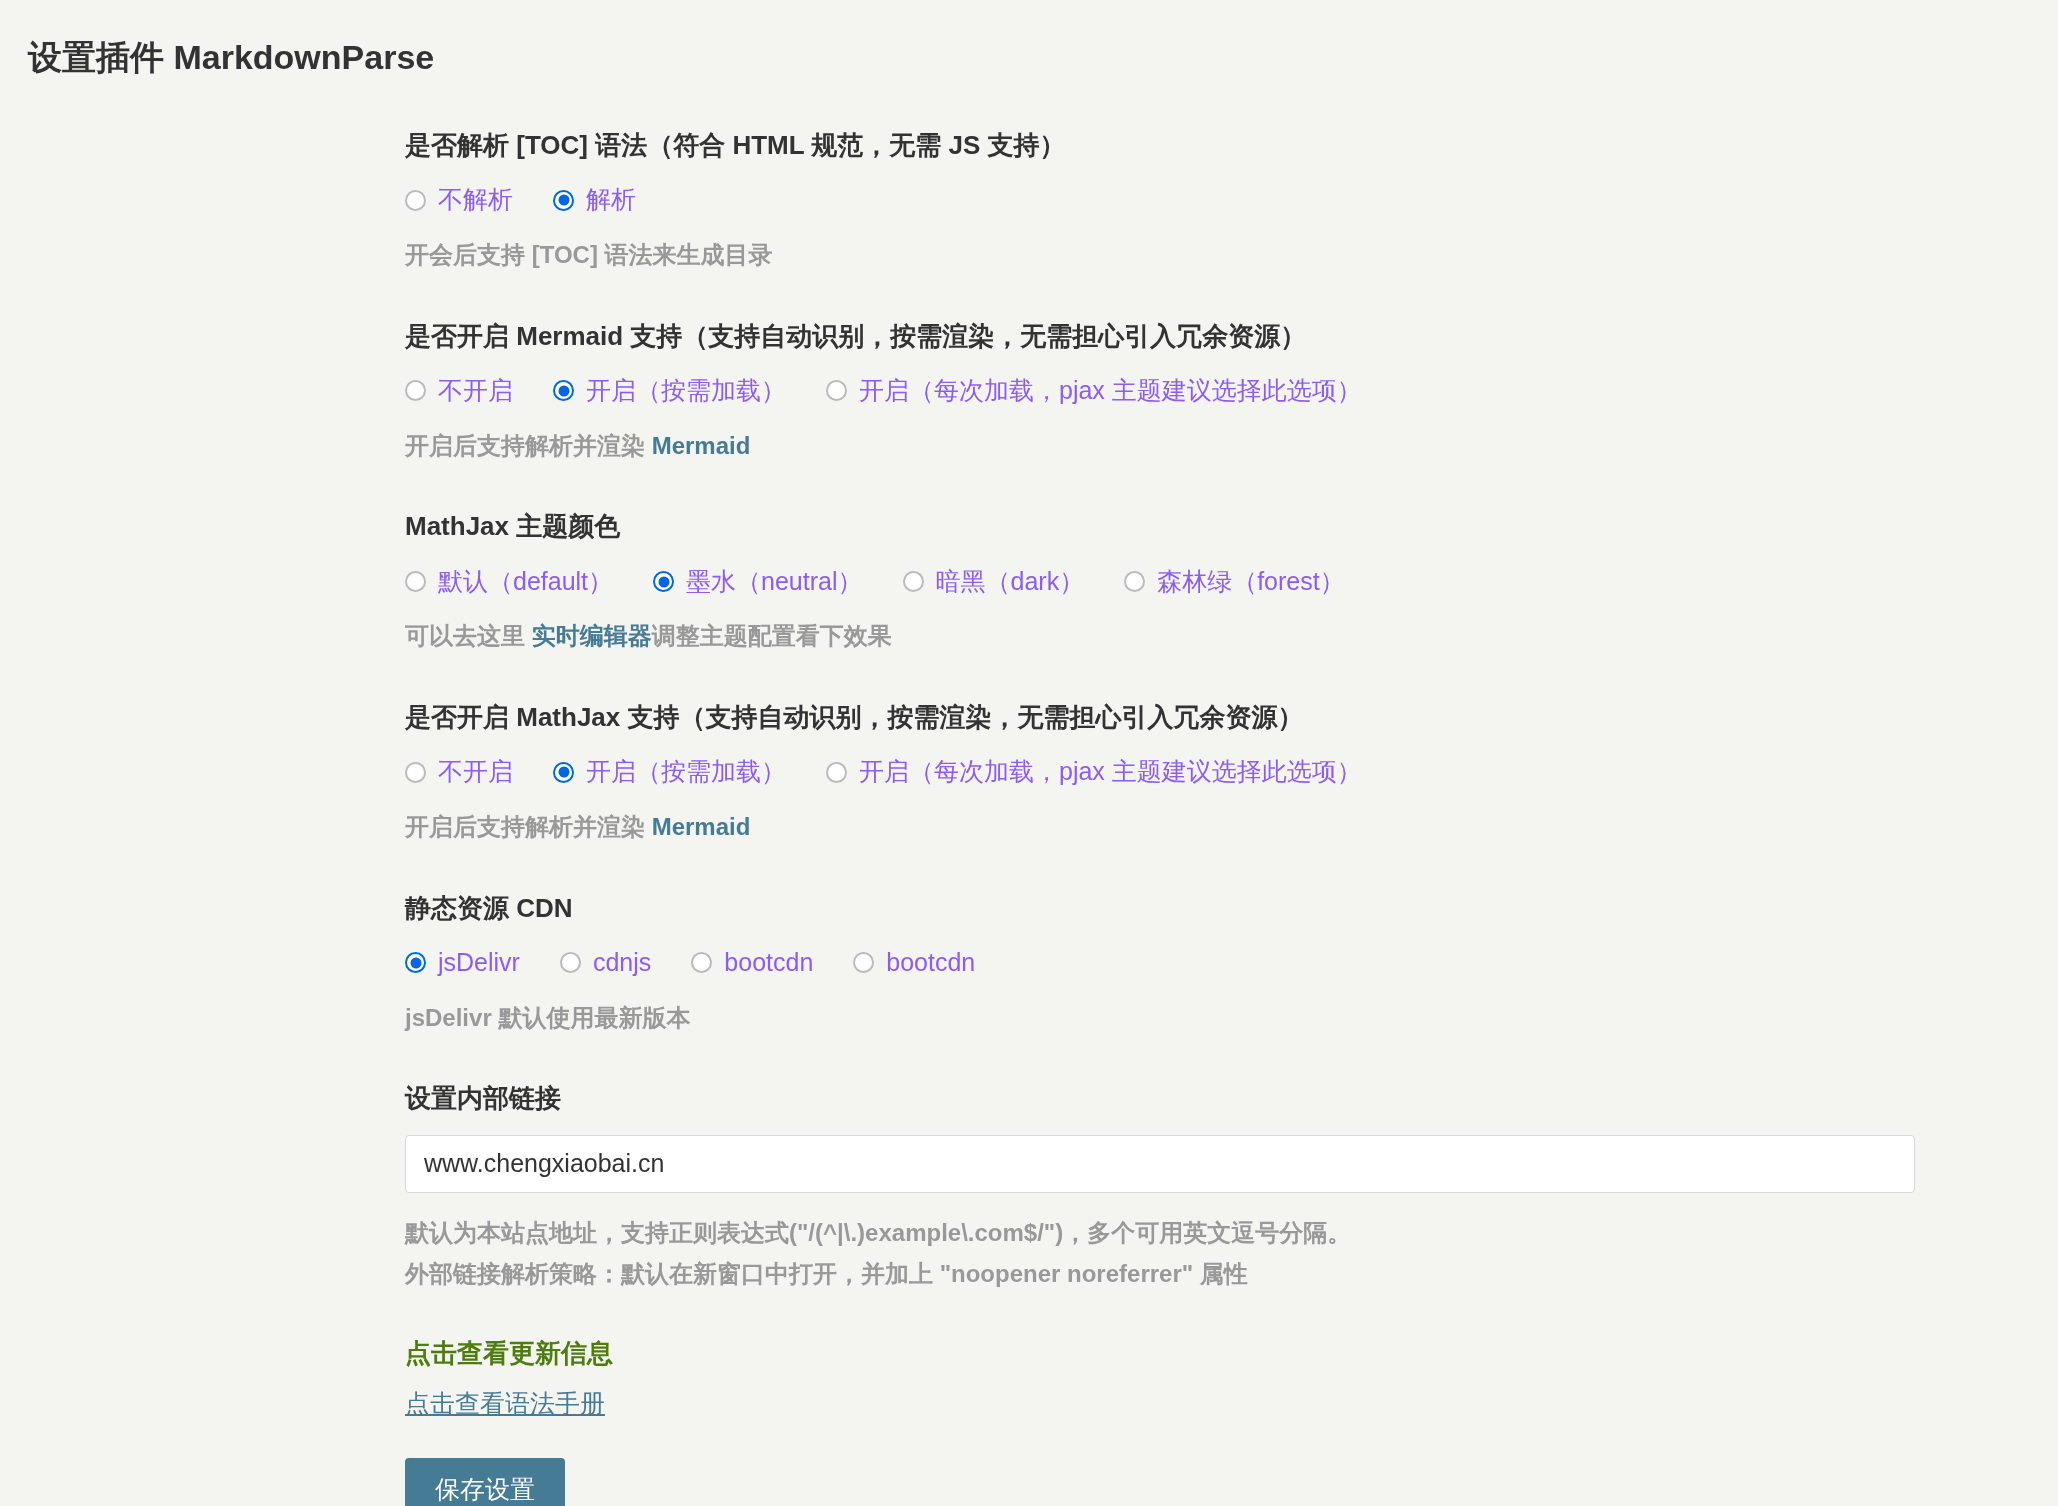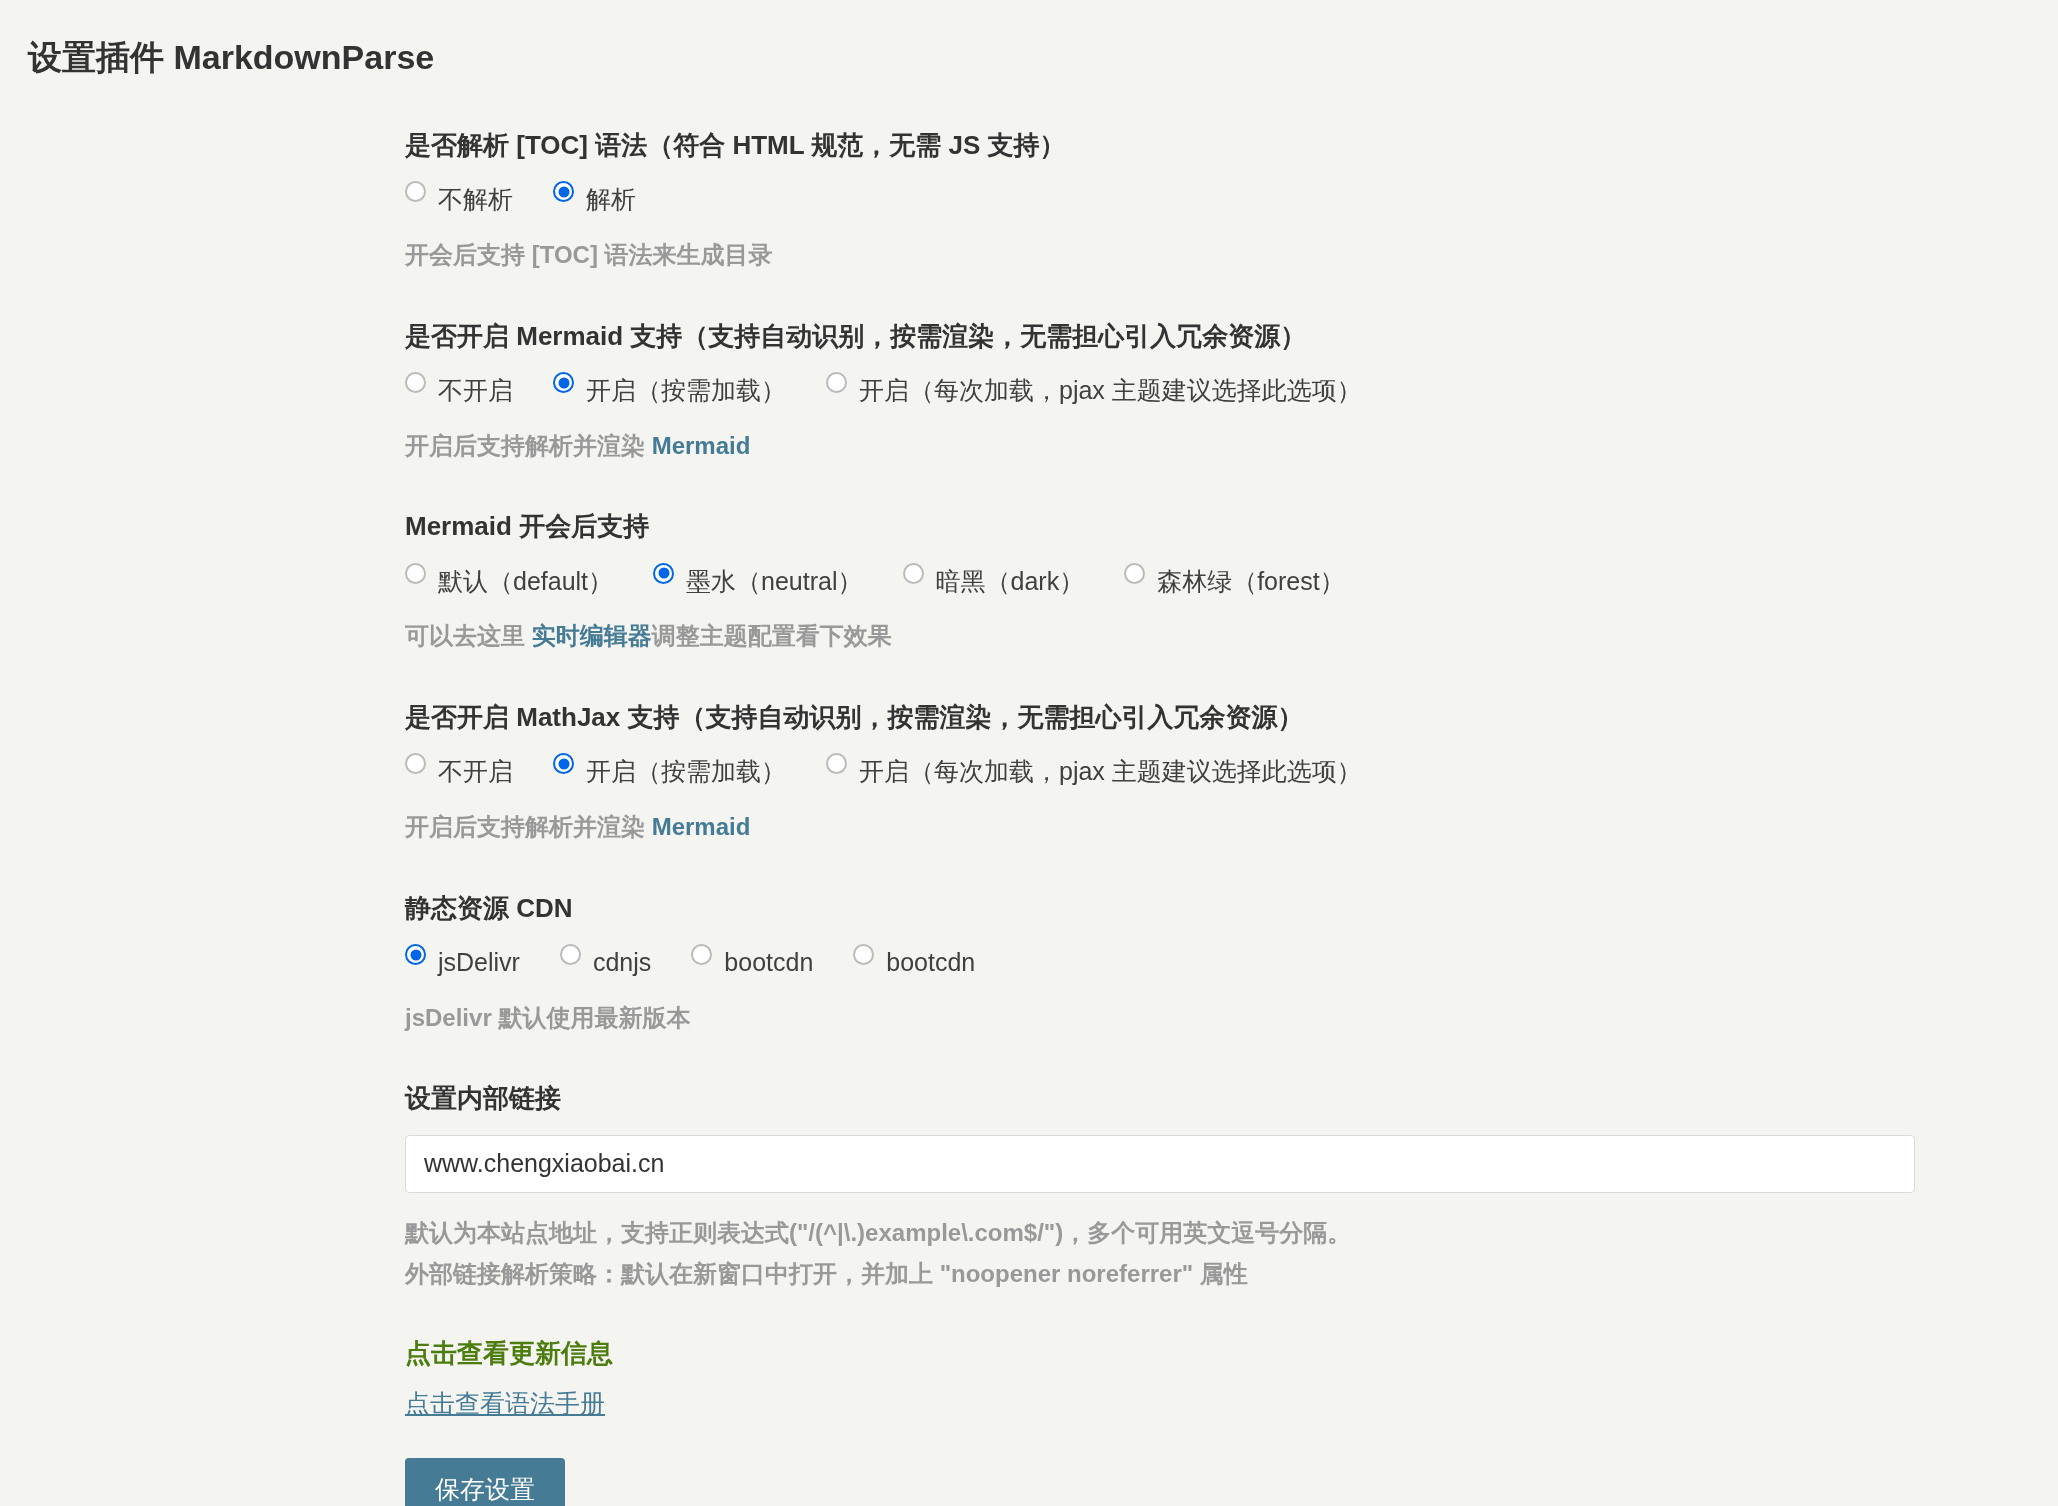--- a/index.html
+++ b/index.html
@@ -32,24 +32,24 @@
     line-height: 1.4;
   }
   .radio-row {
     display: flex;
     flex-wrap: wrap;
     align-items: center;
     margin-bottom: 16px;
   }
   .radio-item {
     display: inline-flex;
-    align-items: flex-start;
+    align-items: center;
     margin-right: 40px;
     font-size: 25px;
-    color: #404040;
+    color: #8b5cf6;
     cursor: pointer;
     line-height: 1.5;
   }
   .radio-item .circle {
     width: 21px;
     height: 21px;
     border-radius: 50%;
     border: 2px solid #bbb;
     margin-right: 12px;
     position: relative;
@@ -154,21 +154,21 @@
           <span>开启（每次加载，pjax 主题建议选择此选项）</span>
         </label>
       </div>
       <div class="desc">
         <span>开启后支持解析并渲染 </span><a href="#" class="link">Mermaid</a>
       </div>
     </div>
 
     
     <div class="group">
-      <div class="group-label">Mermaid 开会后支持</div>
+      <div class="group-label">MathJax 主题颜色</div>
       <div class="radio-row">
         <label class="radio-item">
           <span class="circle"></span>
           <span>默认（default）</span>
         </label>
         <label class="radio-item checked">
           <span class="circle"></span>
           <span>墨水（neutral）</span>
         </label>
         <label class="radio-item">

